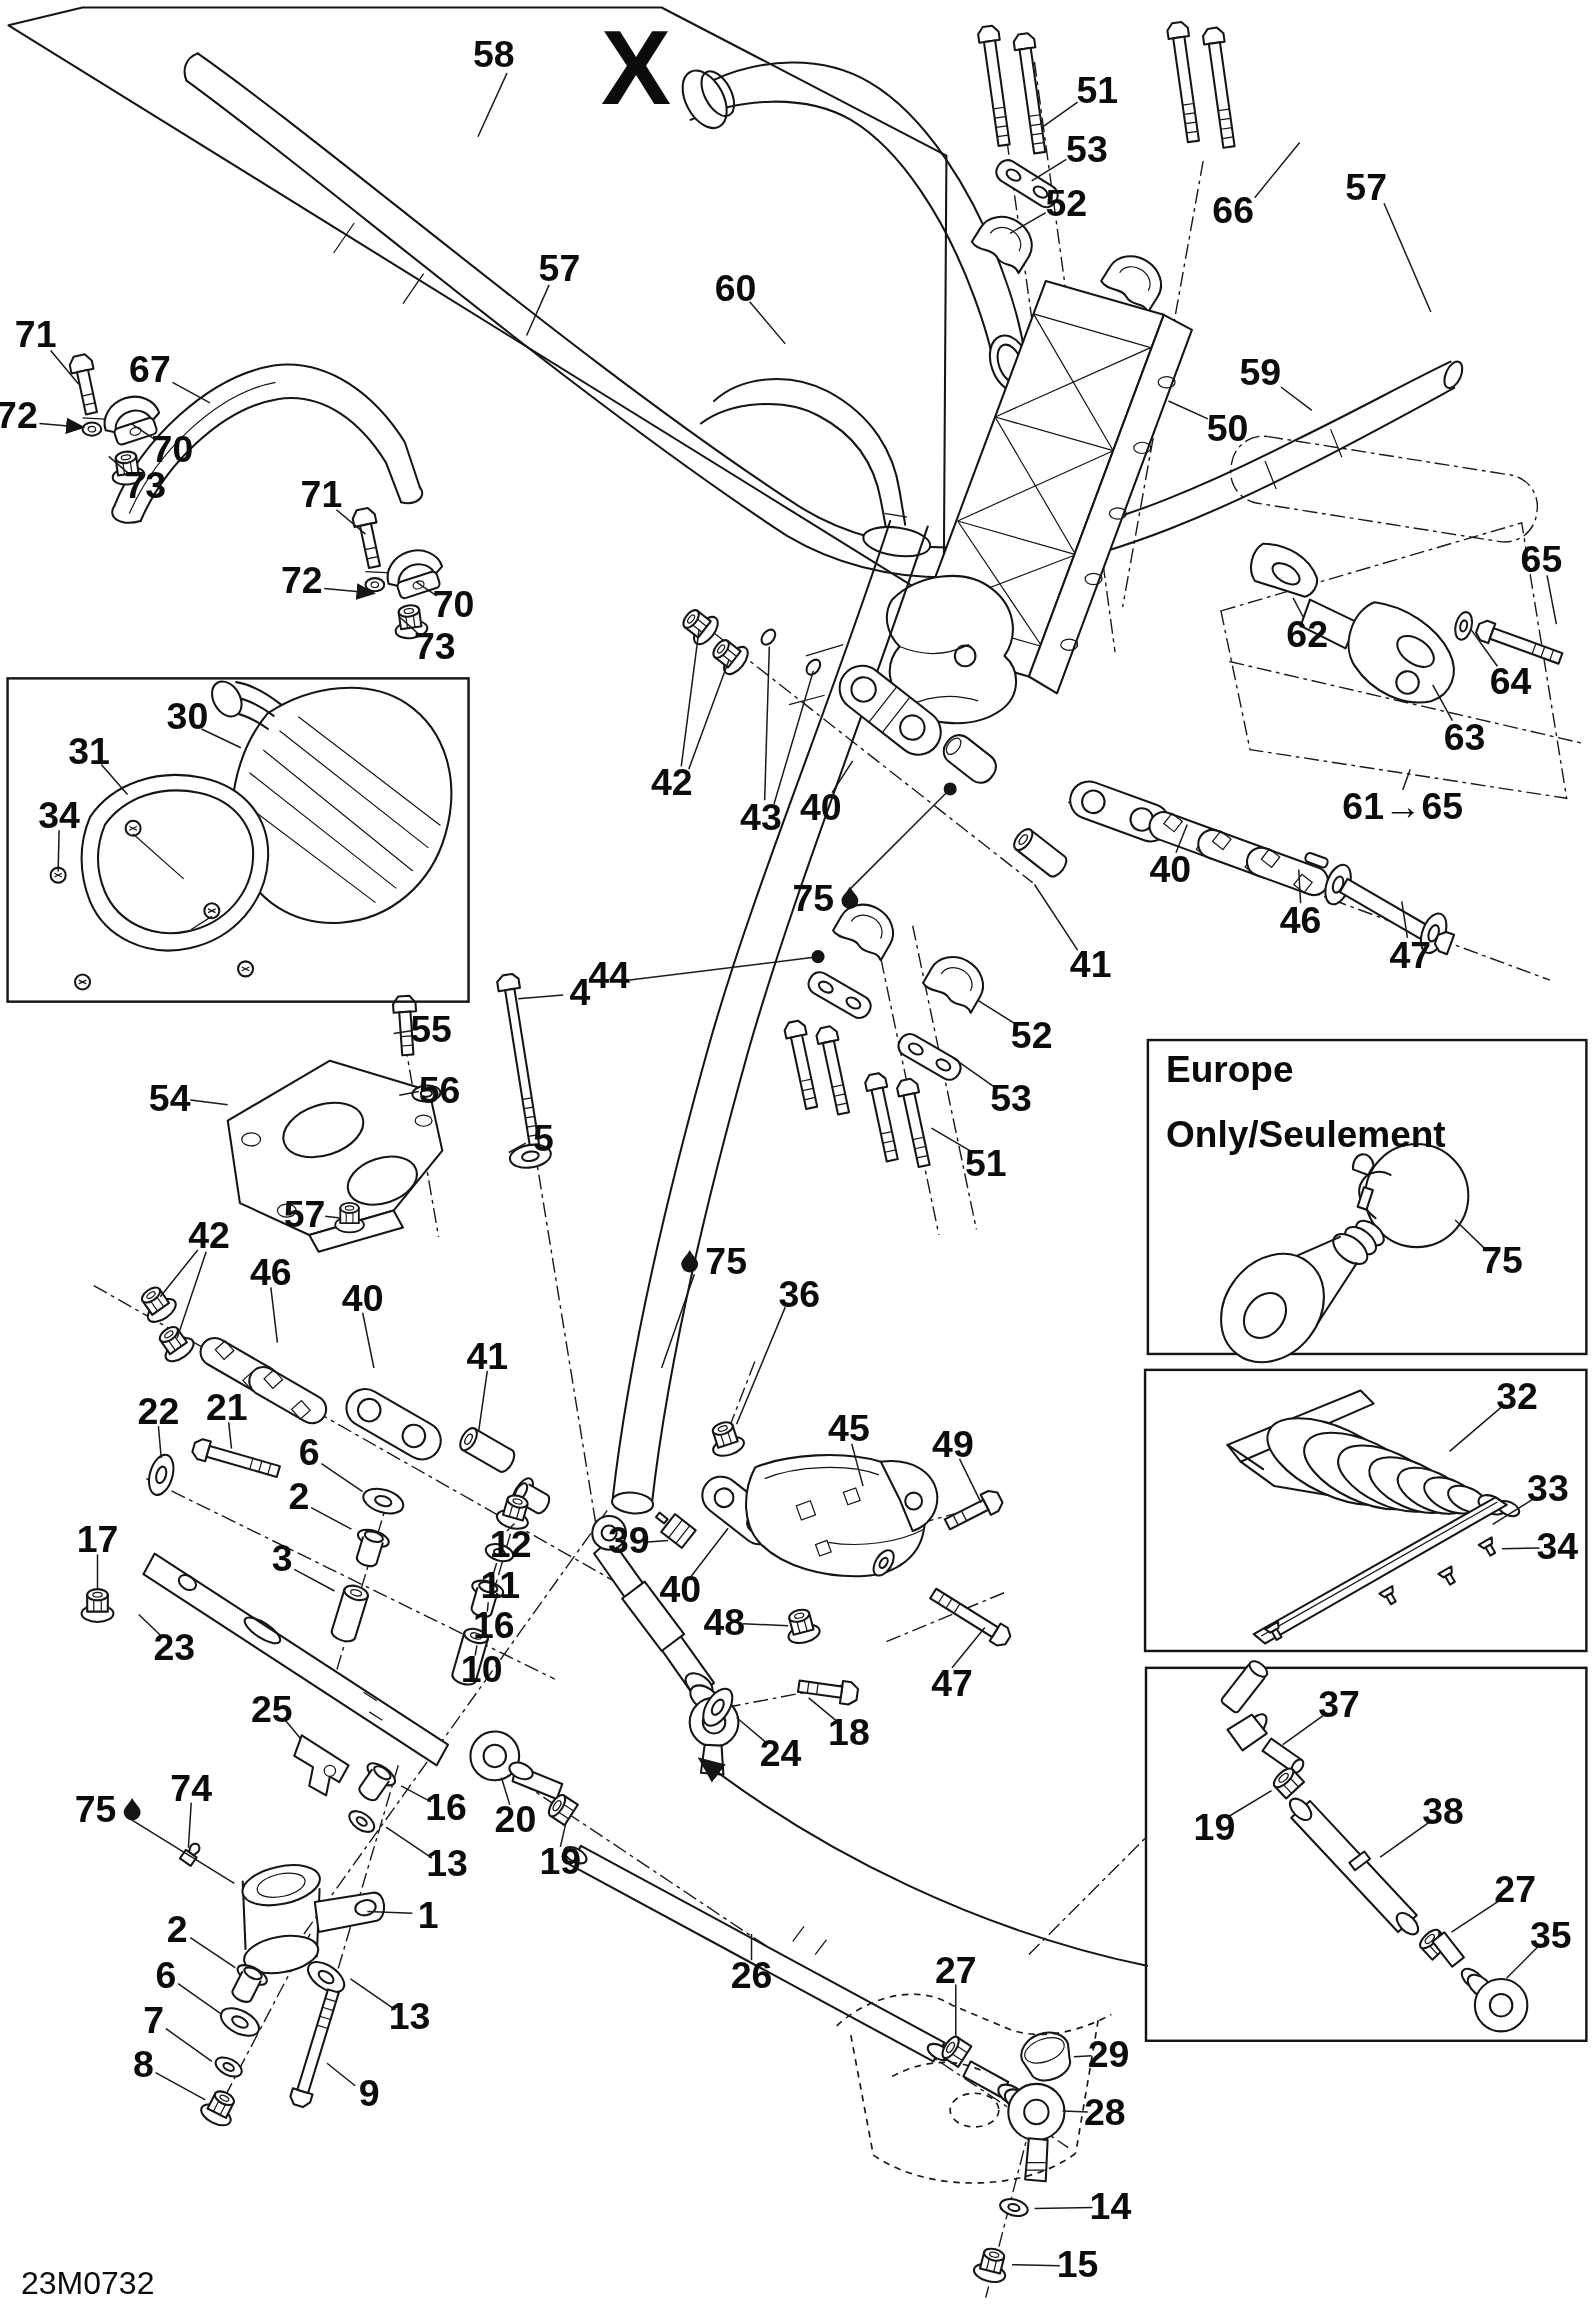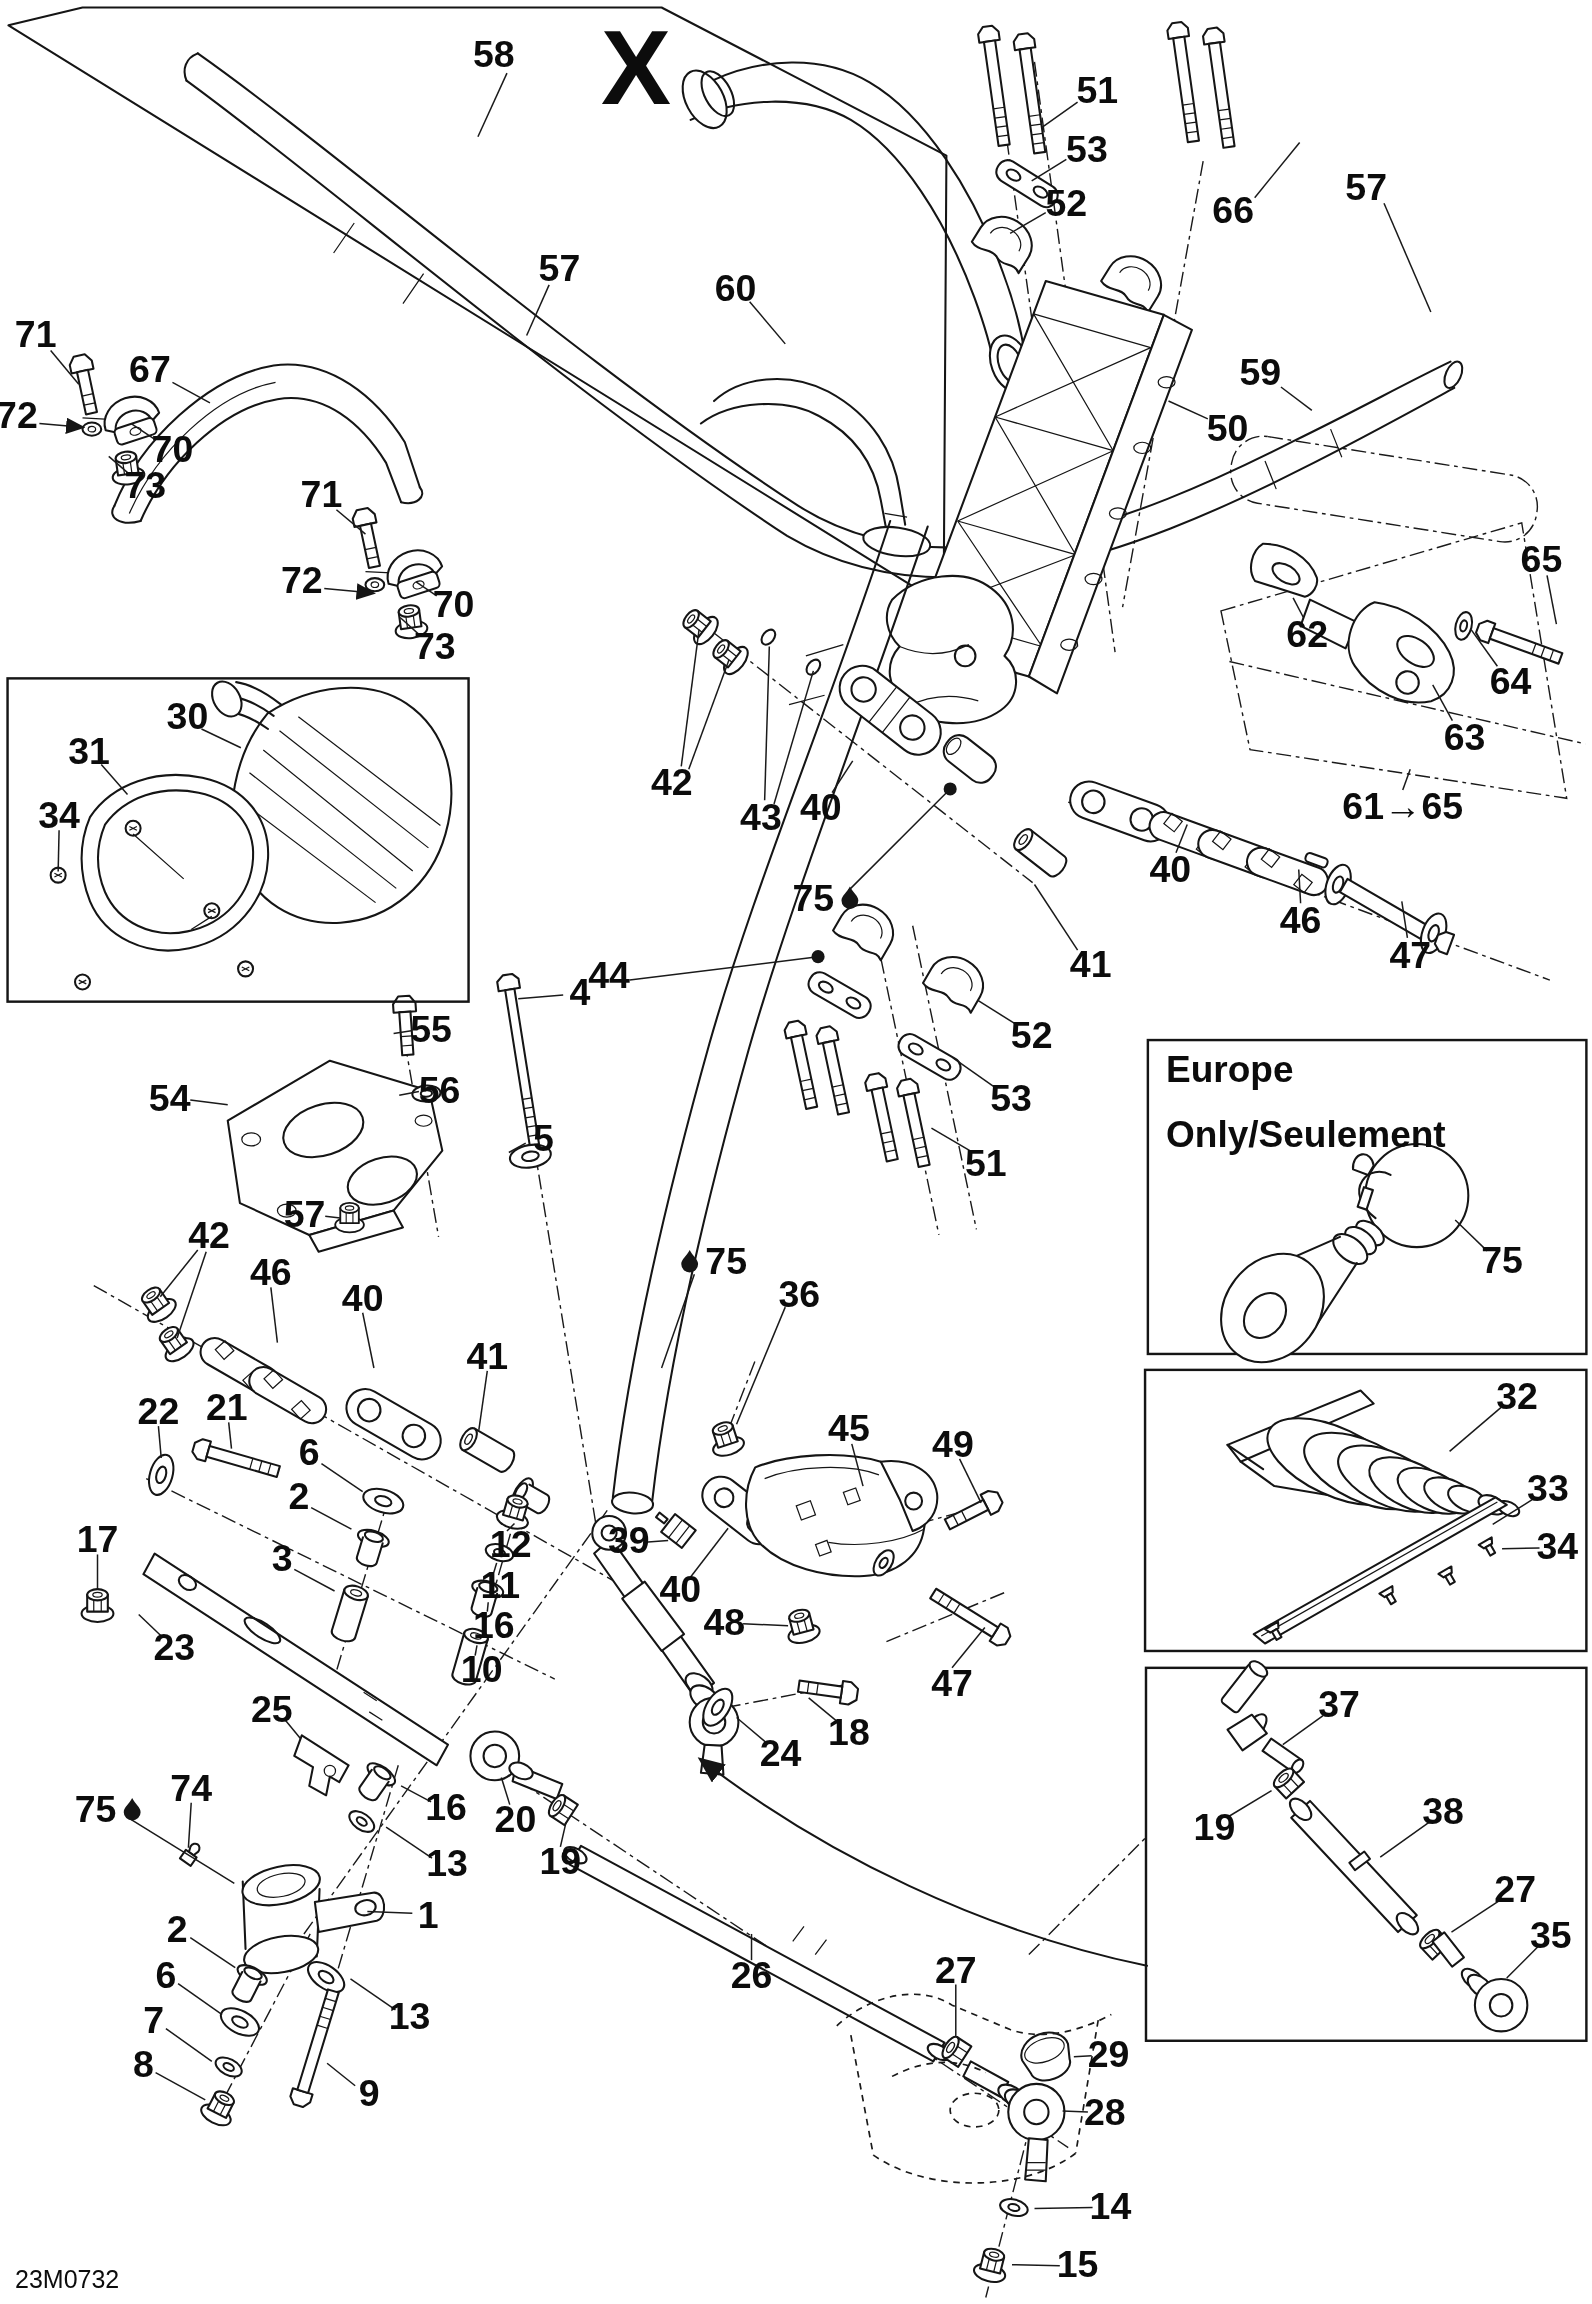--- a/index.html
+++ b/index.html
@@ -12,21 +12,21 @@
   .dash{fill:none;stroke:#1a1a1a;stroke-width:1.5;stroke-dasharray:16 5 4 5;}
   .dash2{fill:none;stroke:#1a1a1a;stroke-width:1.8;stroke-dasharray:7 6;}
   .box{fill:none;stroke:#151515;stroke-width:2.6;}
   .lbl-text{font-family:"Liberation Sans",sans-serif;font-size:40px;font-weight:600;fill:#0c0c0c;}
   .leader{stroke:#1a1a1a;stroke-width:1.6;fill:none;}
   .overlay{position:absolute;color:#0c0c0c;}
   #x-marker{left:601px;top:7.5px;font-size:105px;font-weight:800;letter-spacing:-3.7px;}
   #europe-l1,#europe-l2{left:1166px;font-size:37px;font-weight:700;}
   #europe-l1{top:1049px;text-align:right;}
   #europe-l2{top:1092px;margin-top:22px;}
-  #drawing-code{left:15px;top:2265px;font-size:25px;font-weight:400;}
+  #drawing-code{left:21px;top:2265px;font-size:32px;font-weight:400;}
 </style>
 </head>
 <body>
 
 <div class="canvas">
 
 <svg id="art" width="1593" height="2305" viewBox="0 0 1700 2460">
 <defs>
   <marker id="arr" markerWidth="13" markerHeight="11" refX="11" refY="5.5" orient="auto">
     <path d="M0,0 L13,5.5 L0,11 Z" fill="#151515"></path>

